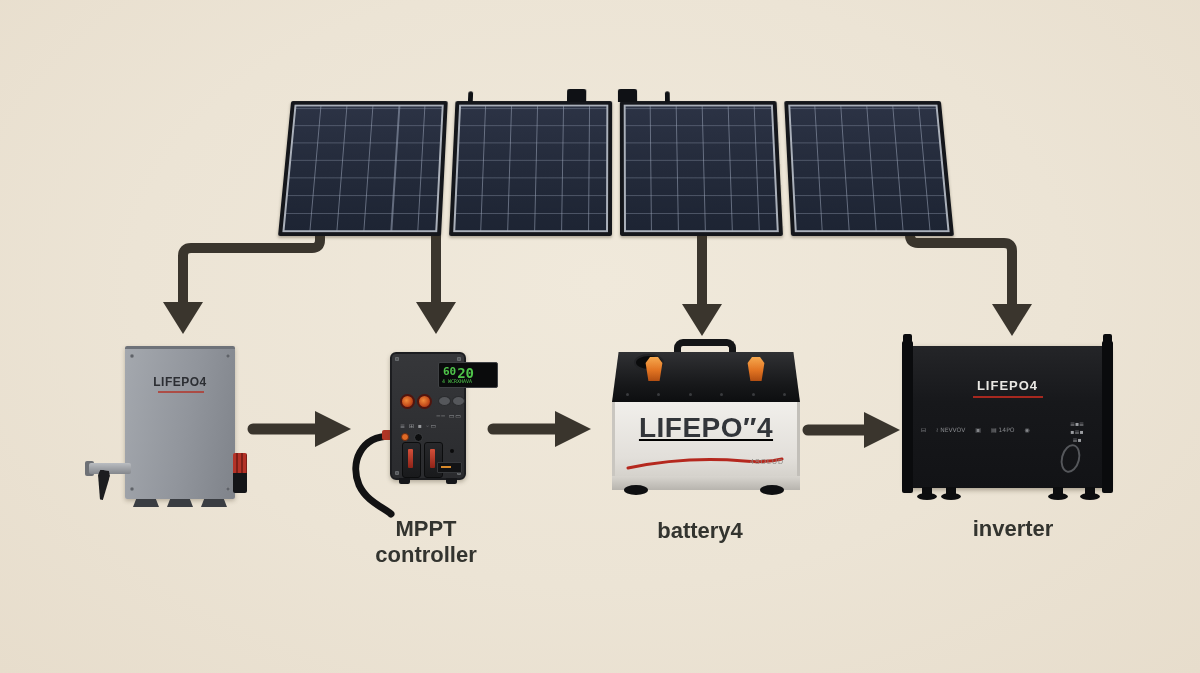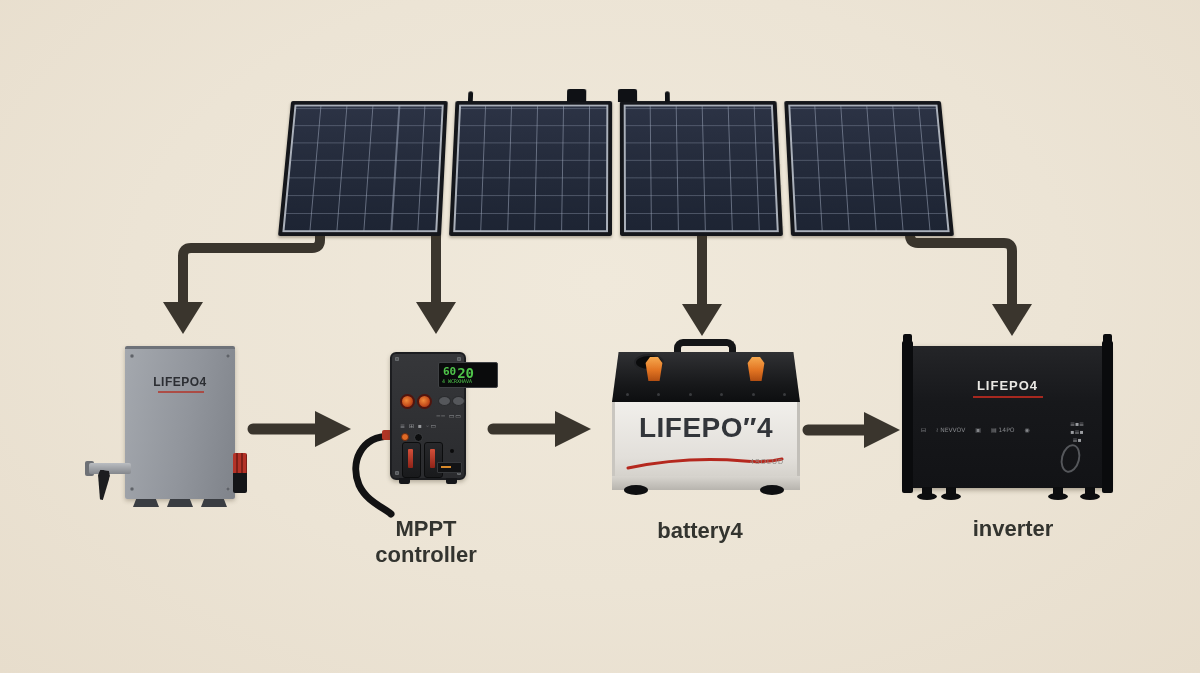--- a/index.html
+++ b/index.html
@@ -111,21 +111,21 @@
     background:#0a0b0c;border:2px solid #222326;}
   .bat-term{position:absolute;top:5px;width:20px;height:24px;
     background:linear-gradient(180deg,#f6a84e,#e27422 55%,#b34f12);
     clip-path:polygon(22% 100%,8% 25%,30% 0,70% 0,92% 25%,78% 100%);
     filter:drop-shadow(0 0 3px rgba(240,130,40,.8));}
   .battery .bt1{left:32px;} .battery .bt2{right:34px;}
   .bat-rivets{position:absolute;left:14px;top:41px;width:160px;display:flex;justify-content:space-between;}
   .bat-rivets i{width:3px;height:3px;border-radius:50%;background:#3a3b3e;}
   .bat-body{position:absolute;left:0;top:50px;width:100%;height:74px;
     background:linear-gradient(180deg,#f1efeb,#e2dfda 75%,#d5d2cc);
-    box-shadow:inset 10px 0 0 -7px #c9c6c0, inset -10px 0 0 -7px #c2bfb9;}
+    box-shadow:inset 10px 0 0 -7px #c9c6c0, inset -10px 0 0 -7px #c2bfb9;text-decoration:underline;}
   .bat-text{margin-top:10px;text-align:center;font-size:28px;font-weight:800;
     letter-spacing:.5px;color:#32353a;}
   .bat-swoosh{position:absolute;left:14px;top:52px;}
   .bat-sub{position:absolute;right:16px;top:56px;font-size:7px;color:#8e8b86;letter-spacing:1px;}
   .bat-base{position:absolute;left:0;top:124px;width:100%;height:14px;
     background:linear-gradient(180deg,#d8d5cf,#b7b4ae);}
   .bat-foot{position:absolute;bottom:-5px;width:24px;height:10px;border-radius:50%;background:#0e0f11;}
   .battery .bf1{left:12px;} .battery .bf2{right:16px;}
 
   

